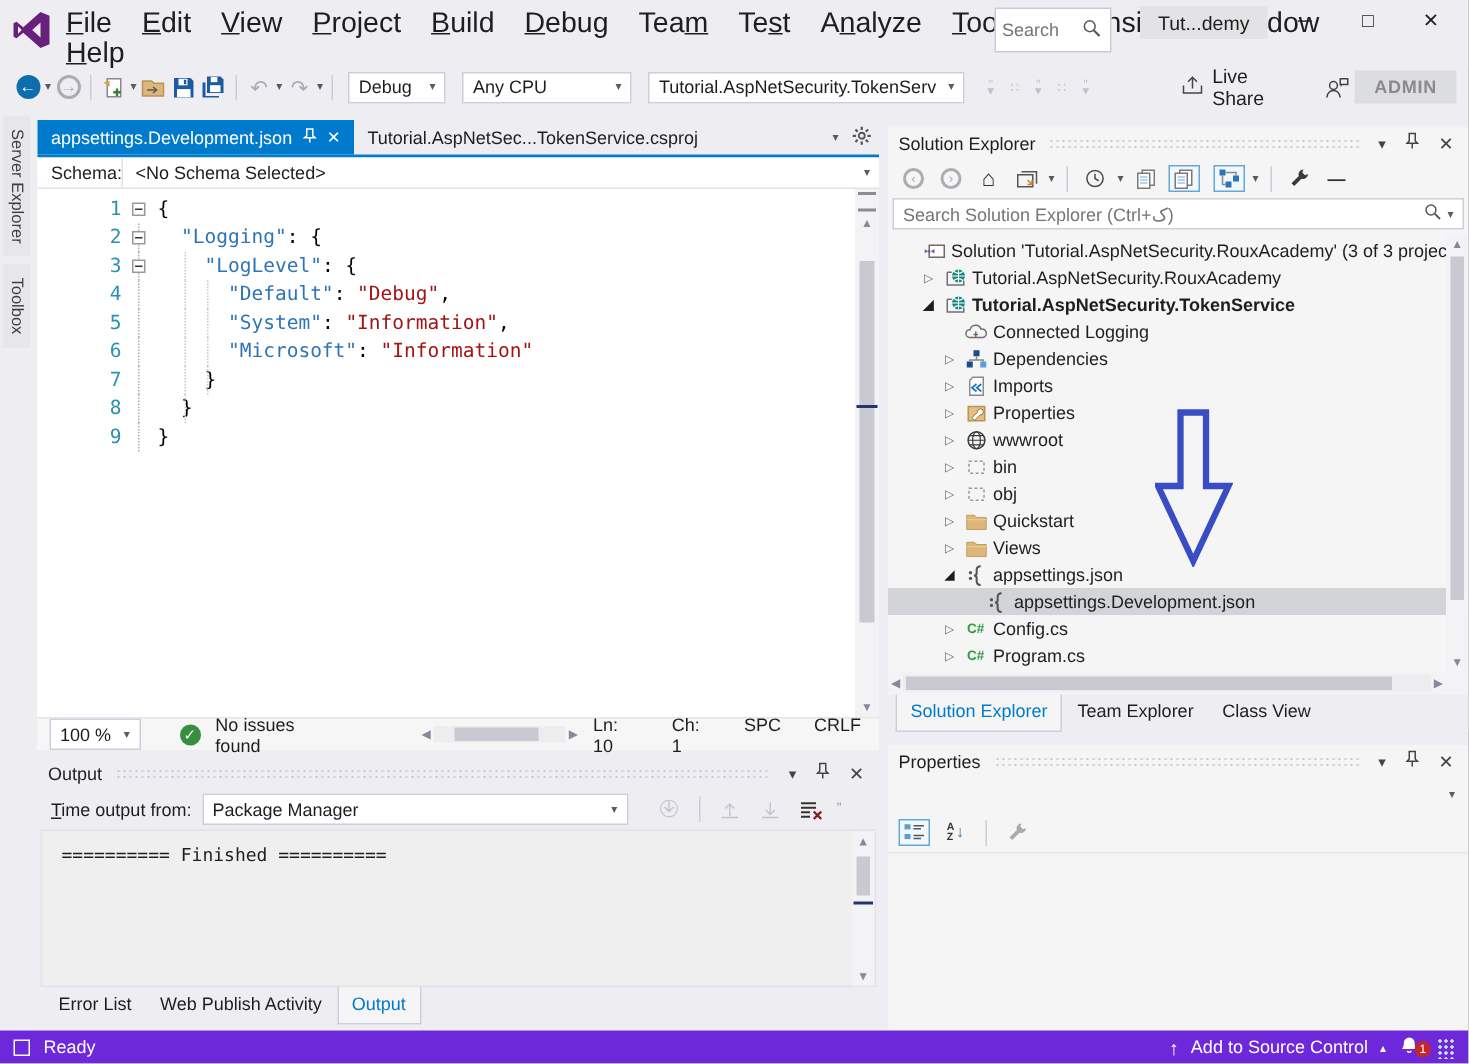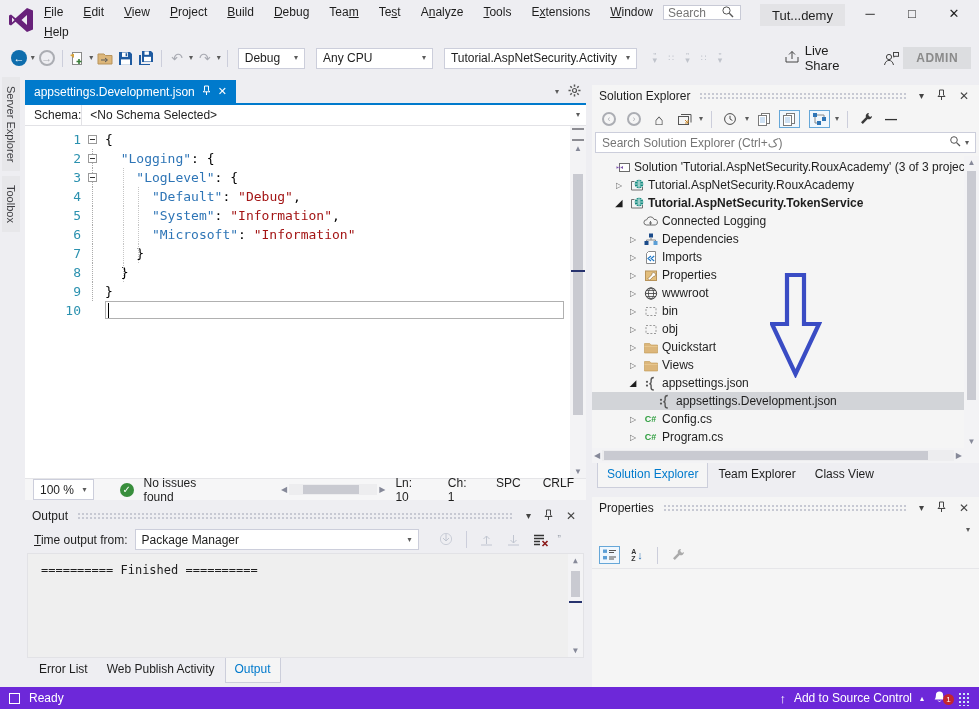--- a/index.html
+++ b/index.html
@@ -7,22 +7,22 @@
   #app{position:relative;width:979px;height:709px;background:#EEEEF2;overflow:hidden;
        font-family:"Liberation Sans",sans-serif;color:#1E1E1E;font-size:12px}
   u{text-decoration:underline}
   .car{font-size:8px;color:#5B5B5B;line-height:1}
   .sep{width:1px;height:17px;background:#CCCEDB;margin:0 3px}
   
   #titlebar{position:absolute;left:0;top:0;right:0;height:44px;background:#EEEEF2}
   #vs-logo{position:absolute;left:7px;top:6px}
   .menu-row{position:absolute;left:34px;display:flex}
   #menu-row1{top:3px}#menu-row2{top:23px}
-  .menu-item{padding:2px 10px;font-size:12px;cursor:default}
-  #top-search{position:absolute;left:663px;top:5px;width:78px;height:15px;border:1px solid #C8CAD6;background:#fff;display:flex;align-items:center;padding:0 4px;gap:3px}
+  .menu-item{padding:2px 10px;font-size:19px;cursor:default}
+  #top-search{position:absolute;left:663px;top:5px;width:78px;height:30px;border:1px solid #C8CAD6;background:#fff;display:flex;align-items:center;padding:0 4px;gap:3px}
   #top-search input{border:0;outline:0;width:50px;font-size:12px;color:#767676;background:transparent;font-family:"Liberation Sans",sans-serif}
   #win-title{position:absolute;left:760px;top:4px;height:22px;padding:4px 12px;background:#E3E3E6;font-size:13px}
   #win-btns{position:absolute;right:4px;top:0;display:flex}
   .win-btn{width:42px;height:26px;display:flex;align-items:center;justify-content:center;font-size:13px;color:#1E1E1E}
   
   #toolbar{position:absolute;left:0;top:44px;right:0;height:28px;display:flex;align-items:center;padding-left:10px;gap:3px}
   .tbi{width:20px;height:20px;display:flex;align-items:center;justify-content:center}
   .nav-circle{width:16px;height:16px;border-radius:50%;background:#0E6DAD;color:#fff;font-size:11px;display:flex;align-items:center;justify-content:center}
   .nav-circle.dis{background:transparent;border:2px solid #ABADB3;color:#ABADB3}
   .gray-glyph{color:#A9ABB3;font-size:14px}
@@ -210,21 +210,21 @@
     <span class="sep"></span>
     <div class="combo" style="width:74px;margin-left:4px">
       <span class="cv">Debug</span>
         <span class="car">▾</span>
     </div>
     <div class="combo" style="width:130px;margin-left:8px">
       <span class="cv">Any CPU</span>
         <span class="car">▾</span>
     </div>
     <div class="combo" style="width:216px;margin-left:8px">
-      <span class="cv">Tutorial.AspNetSecurity.Activity</span>
+      <span class="cv">Tutorial.AspNetSecurity.TokenServ</span>
         <span class="car">▾</span>
     </div>
     <span class="ghost" style="margin-left:8px">
         <span>”</span>
         <span>▾</span>
       </span>
     <span class="ghost">
         <span>∷</span>
       </span>
     <span class="ghost">
@@ -264,20 +264,23 @@
   <div id="editor">
     <div id="editor-tabs">
         <div class="etab active">
           <span>appsettings.Development.json</span>
           <span><svg width="9" height="11">
               <path d="M2.5 1h4v4.6L8 6.8H1L2.5 5.6z" fill="none" stroke="#fff"></path>
               <path d="M4.5 6.8V10" stroke="#fff"></path>
             </svg></span>
           <span class="closex">✕</span>
         </div>
+        <div class="etab">
+          <span>Tutorial.AspNetSec...TokenService.csproj</span>
+        </div>
         <div id="tabs-right">
           <span class="car">▾</span>
           <span><svg width="13" height="13">
               <circle cx="6.5" cy="6.5" r="2" fill="none" stroke="#555" stroke-width="1.2"></circle>
               <g stroke="#555" stroke-width="1.5">
                 <path d="M6.5 .5v2.2M6.5 10.3v2.2M.5 6.5h2.2M10.3 6.5h2.2M2.3 2.3l1.5 1.5M9.2 9.2l1.5 1.5M10.7 2.3 9.2 3.8M3.8 9.2l-1.5 1.5"></path>
               </g>
             </svg></span>
         </div>
       </div>
@@ -348,25 +351,20 @@
               <span class="fold-line"></span>
             </span>
             <span class="code-content"><span class="tok-pn">  }</span><span class="guide" style="left: calc(2ch + 2px);"></span></span>
           </div>
           <div class="code-row">
             <span class="line-num">9</span>
             <span class="fold-col">
               <span class="fold-line"></span>
             </span>
             <span class="code-content"><span class="tok-pn">}</span></span>
-          </div>
-          <div class="code-row cur">
-            <span class="line-num">10</span>
-            <span class="fold-col"></span>
-            <span class="code-content"><span class="caret-bar"></span></span>
           </div>
         </div>
       <div id="ed-scroll">
         <span class="grip"></span>
         <span class="sarrow">▲</span>
         <div id="ed-track">
           <div id="ed-thumb"></div>
           <div id="ed-mark"></div>
         </div>
         <span class="sarrow">▼</span>

